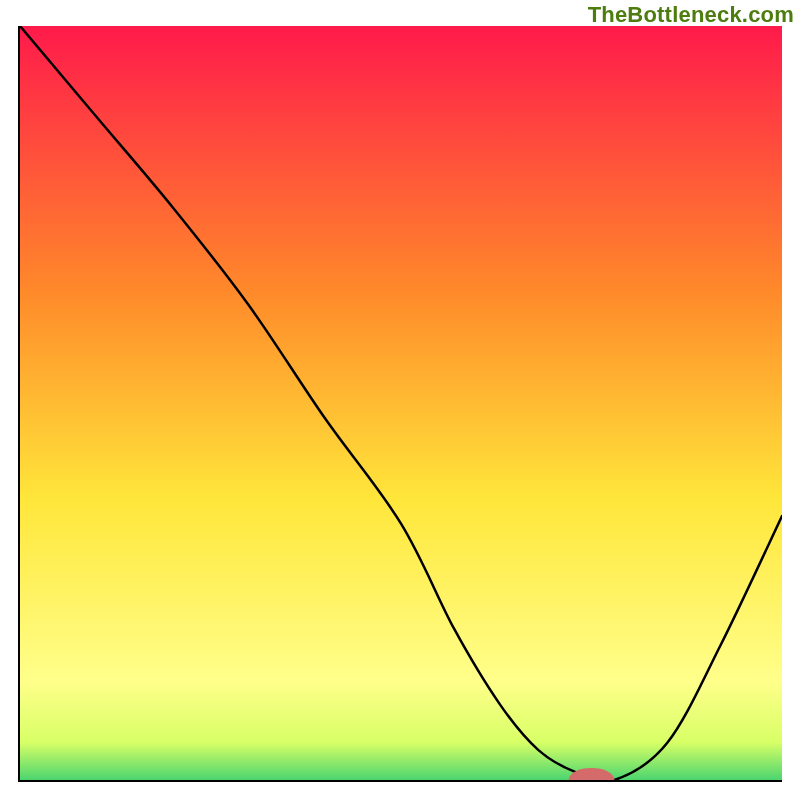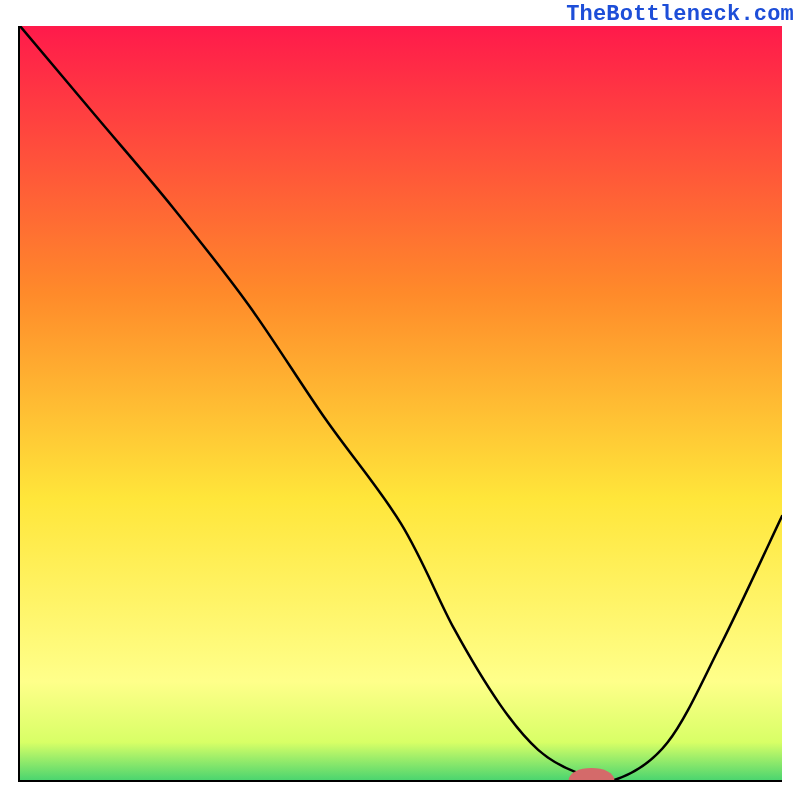--- a/index.html
+++ b/index.html
@@ -48,24 +48,24 @@
     stroke-linecap: round;
   }
   .marker {
     fill: #d46a6a;
     stroke: none;
   }
   .watermark {
     position: absolute;
     top: 2px;
     right: 6px;
-    font-family: Liberation Mono, monospace;
+    font-family: Liberation Sans, sans-serif;
     font-size: 22px;
     font-weight: 600;
-    color: #1d4ed8;
+    color: #4d7c0f;
     letter-spacing: 0.2px;
     margin-left: 20px;
   }
 </style>
 </head>
 <body>
 
 <div class="frame">
 
   <div class="watermark">TheBottleneck.com</div>

